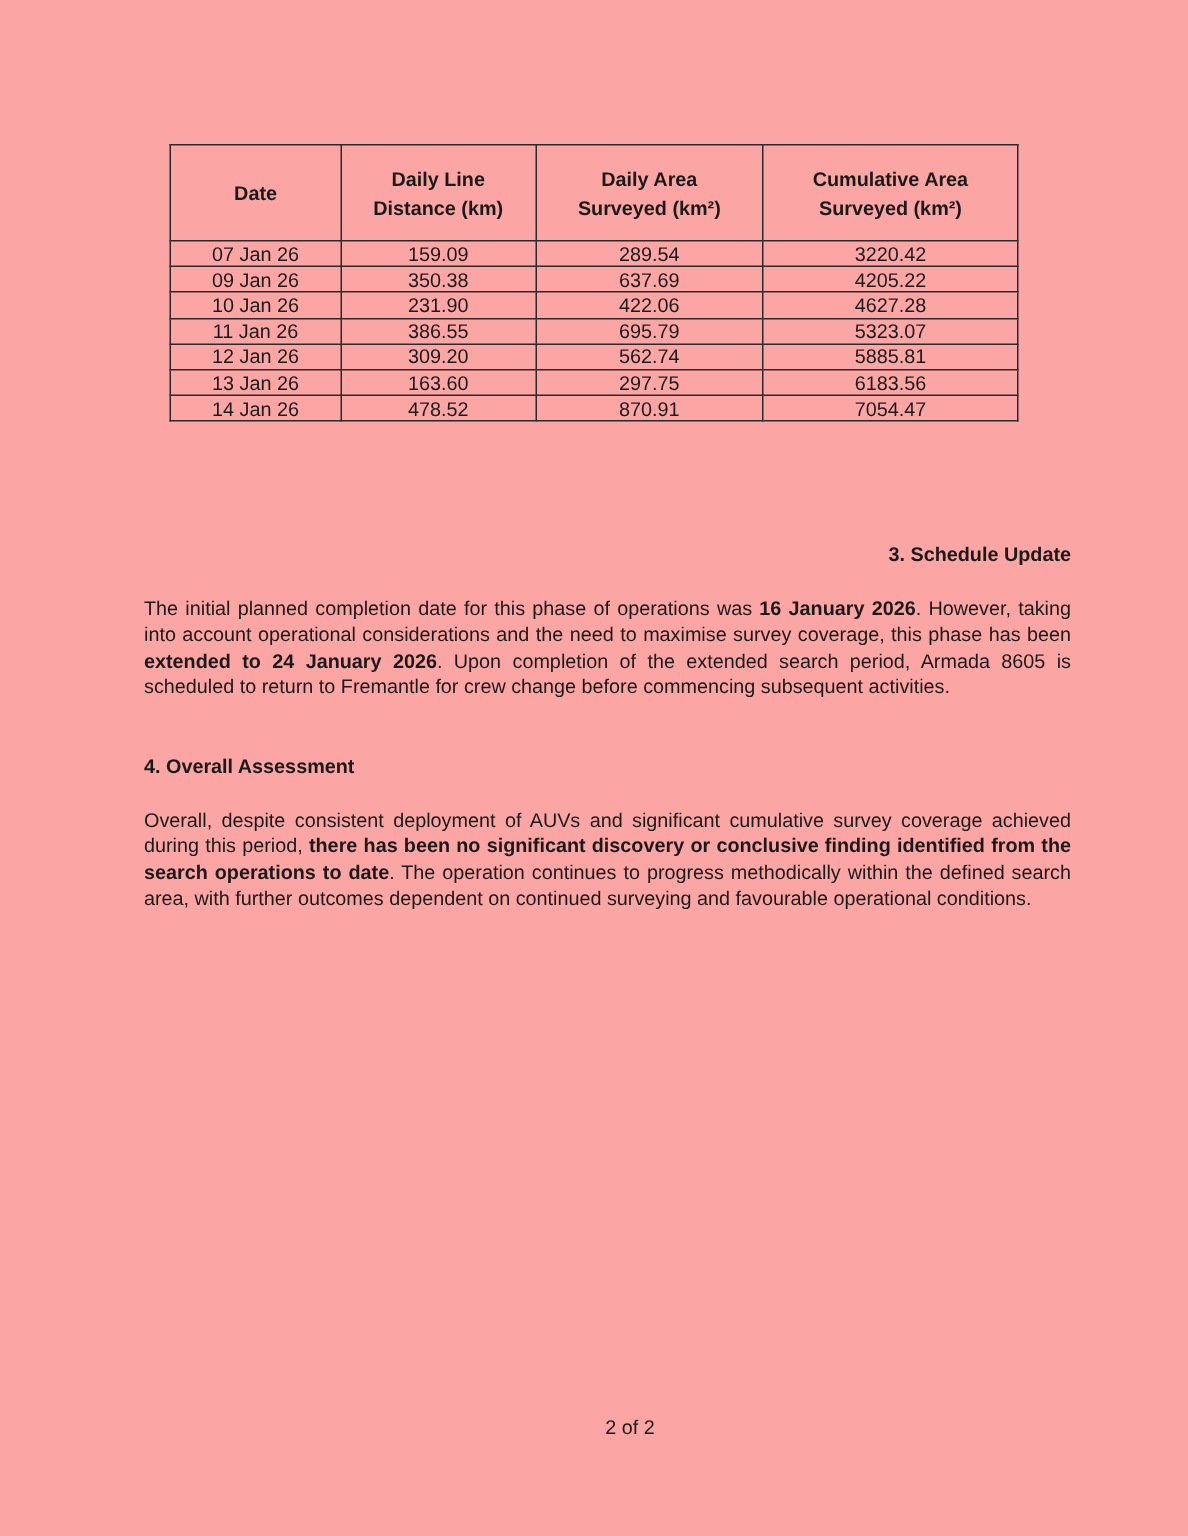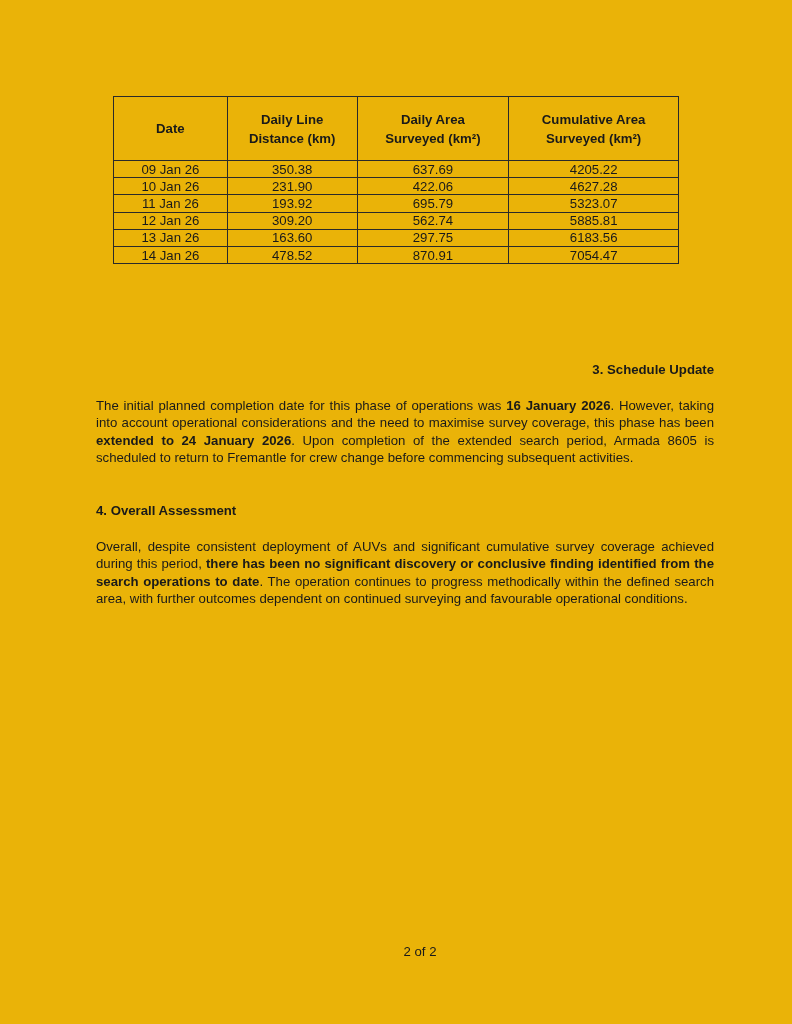--- a/index.html
+++ b/index.html
@@ -1,18 +1,18 @@
 <!DOCTYPE html>
 <html><head>
 <meta charset="utf-8">
 <style>
   html, body { margin: 0; padding: 0; background: #ffffff; }
   body { width: 792px; height: 1024px; position: relative; overflow: hidden;
          font-family: "Liberation Sans", sans-serif; color: #1a1a1a; }
-  .page { position: absolute; left: 0; top: 0; width: 792px; height: 1024px; background: #eab308; }
+  .page { position: absolute; left: 0; top: 0; width: 792px; height: 1024px; background: #fca5a5; }
   table.survey { position: absolute; left: 113px; top: 96px; width: 566px;
                  border-collapse: collapse; font-size: 13.2px; }
   table.survey th, table.survey td { border: 1.3px solid #2a2a2a; padding: 0; }
   table.survey th { font-weight: bold; height: 63px; text-align: center; line-height: 19px; }
   table.survey td { height: 16.2px; line-height: 15px; text-align: center; }
   col.c1 { width: 114px; } col.c2 { width: 130px; } col.c3 { width: 152px; } col.c4 { width: 170px; }
   .section { position: absolute; left: 96px; width: 618px; font-size: 13.2px; line-height: 17.4px; }
   .heading { font-weight: bold; }
   .para { text-align: justify; }
   .para b { font-weight: bold; }
@@ -33,34 +33,40 @@
     <thead>
       <tr>
         <th><span>Date</span></th>
         <th><span>Daily Line</span><br><span>Distance (km)</span></th>
         <th><span>Daily Area</span><br><span>Surveyed (km²)</span></th>
         <th><span>Cumulative Area</span><br><span>Surveyed (km²)</span></th>
       </tr>
     </thead>
     <tbody>
       <tr>
+          <td>07 Jan 26</td>
+          <td>159.09</td>
+          <td>289.54</td>
+          <td>3220.42</td>
+        </tr>
+      <tr>
           <td>09 Jan 26</td>
           <td>350.38</td>
           <td>637.69</td>
           <td>4205.22</td>
         </tr>
       <tr>
           <td>10 Jan 26</td>
           <td>231.90</td>
           <td>422.06</td>
           <td>4627.28</td>
         </tr>
       <tr>
           <td>11 Jan 26</td>
-          <td>193.92</td>
+          <td>386.55</td>
           <td>695.79</td>
           <td>5323.07</td>
         </tr>
       <tr>
           <td>12 Jan 26</td>
           <td>309.20</td>
           <td>562.74</td>
           <td>5885.81</td>
         </tr>
       <tr>

